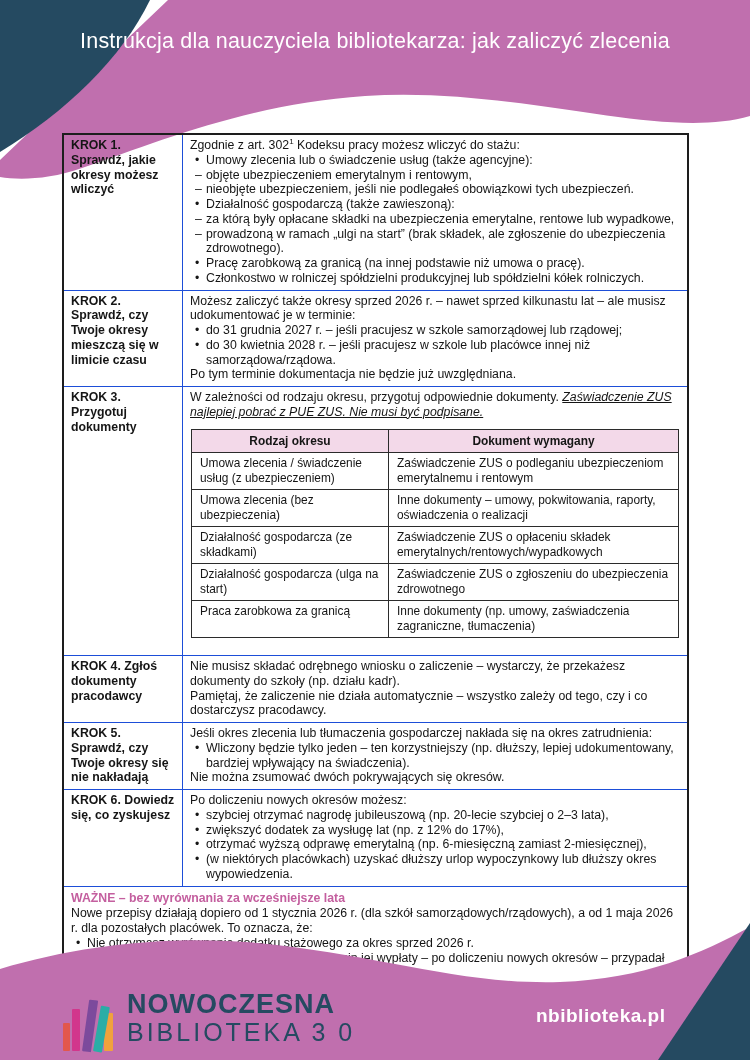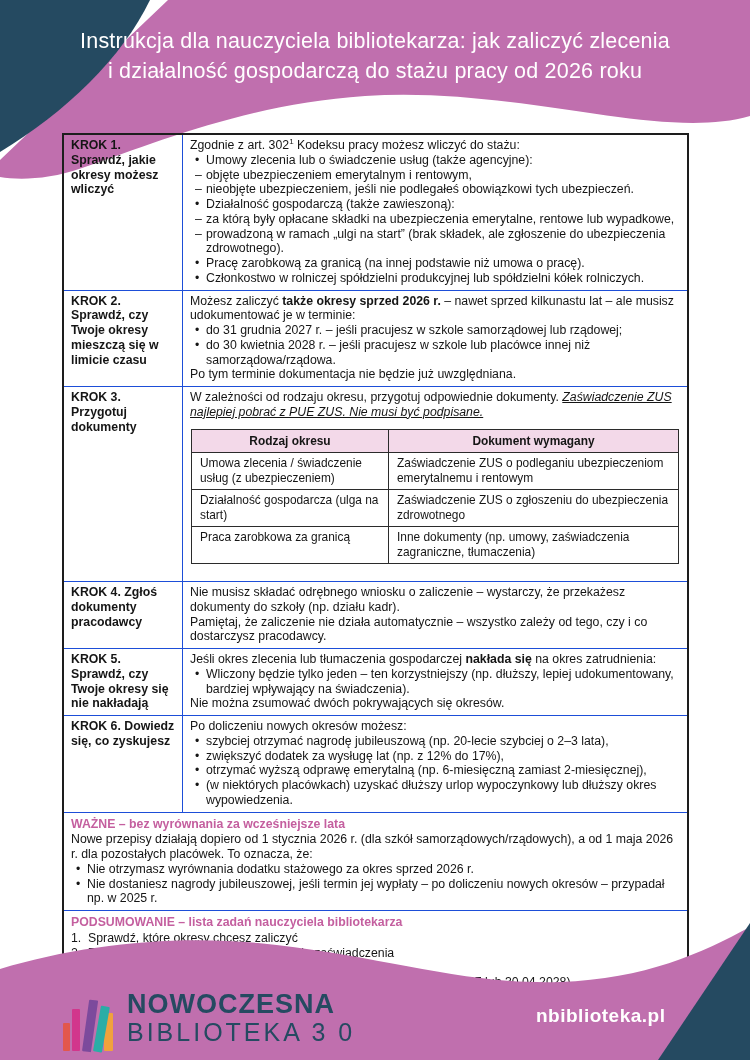--- a/index.html
+++ b/index.html
@@ -31,21 +31,21 @@
   td.step-label {
     width:104px; font-weight:700; color:var(--accent);
     padding:4px 4px 4px 6px; line-height:1.22;
   }
   .block-p { margin:0; }
   .block-li { display:flex; }
   .block-li .marker { flex:none; width:16px; padding-left:5px; box-sizing:border-box; }
   .block-li.num .marker { width:17px; padding-left:0; }
   .block-li .li-text { flex:1; }
   .sec-heading { font-weight:700; color:var(--accent); margin:1px 0 1px 0; }
-  b, .rb { font-weight:700;text-align:right; }
+  b, .rb { font-weight:400;text-align:right; }
   i, .ri { font-style:italic;text-decoration:underline; }
   sup { font-size:8px; line-height:0; }
 
   table.inner-table { border-collapse:collapse; margin:9px 1px 13px 1px; width:calc(100% - 2px); }
   table.inner-table th, table.inner-table td {
     border:1px solid #2b2b2b; font-size:11.9px; line-height:1.22;
     padding:3px 8px 4px 8px; vertical-align:top; color:#151515; text-align:left;
   }
   table.inner-table th { background:var(--thead); text-align:center; font-weight:700; padding:4px; }
   table.inner-table td:first-child, table.inner-table th:first-child { width:180px; }
@@ -66,21 +66,20 @@
 
 <div class="page" style="--pink: #c06fae; --teal: #254a61; --accent: #c45f9f; --thead: #f3d9e9;">
 
   <svg class="deco hdr" width="750" height="205" viewBox="0 0 750 205" aria-hidden="true">
     <path class="fill-pink" d="M168,0 L750,0 L750,116 C660,142 520,86 365,96 C248,104 158,142 82,168 C48,180 18,180 0,177 L0,160 Z"></path>
     <path class="fill-teal" d="M0,0 L150,0 C122,58 66,112 0,152 Z"></path>
   </svg>
 
   <div class="title-wrap">
     <div>Instrukcja dla nauczyciela bibliotekarza: jak zaliczyć zlecenia</div>
-    <div>i działalność gospodarczą do stażu pracy od 2026 roku</div>
   </div>
 
   <div class="doc">
     <table class="main-table" id="main-table">
         <tbody>
           <tr>
             <td class="step-label">KROK 1. Sprawdź, jakie okresy możesz wliczyć</td>
             <td>
               <div class="block-p"><span>Zgodnie z art. 302</span><sup>1</sup><span> Kodeksu pracy możesz wliczyć do stażu:</span></div>
               <div class="block-li">
@@ -138,20 +137,28 @@
               <div class="block-p"><span>W zależności od rodzaju okresu, przygotuj odpowiednie dokumenty. </span><span class="ri">Zaświadczenie ZUS najlepiej pobrać z PUE ZUS. Nie musi być podpisane.</span></div>
               <table class="inner-table">
                 <tbody>
                   <tr>
                     <th>Rodzaj okresu</th>
                     <th>Dokument wymagany</th>
                   </tr>
                   <tr>
                     <td>Umowa zlecenia / świadczenie usług (z ubezpieczeniem)</td>
                     <td>Zaświadczenie ZUS o podleganiu ubezpieczeniom emerytalnemu i rentowym</td>
+                  </tr>
+                  <tr>
+                    <td>Umowa zlecenia (bez ubezpieczenia)</td>
+                    <td>Inne dokumenty – umowy, pokwitowania, raporty, oświadczenia o realizacji</td>
+                  </tr>
+                  <tr>
+                    <td>Działalność gospodarcza (ze składkami)</td>
+                    <td>Zaświadczenie ZUS o opłaceniu składek emerytalnych/rentowych/wypadkowych</td>
                   </tr>
                   <tr>
                     <td>Działalność gospodarcza (ulga na start)</td>
                     <td>Zaświadczenie ZUS o zgłoszeniu do ubezpieczenia zdrowotnego</td>
                   </tr>
                   <tr>
                     <td>Praca zarobkowa za granicą</td>
                     <td>Inne dokumenty (np. umowy, zaświadczenia zagraniczne, tłumaczenia)</td>
                   </tr>
                 </tbody>

